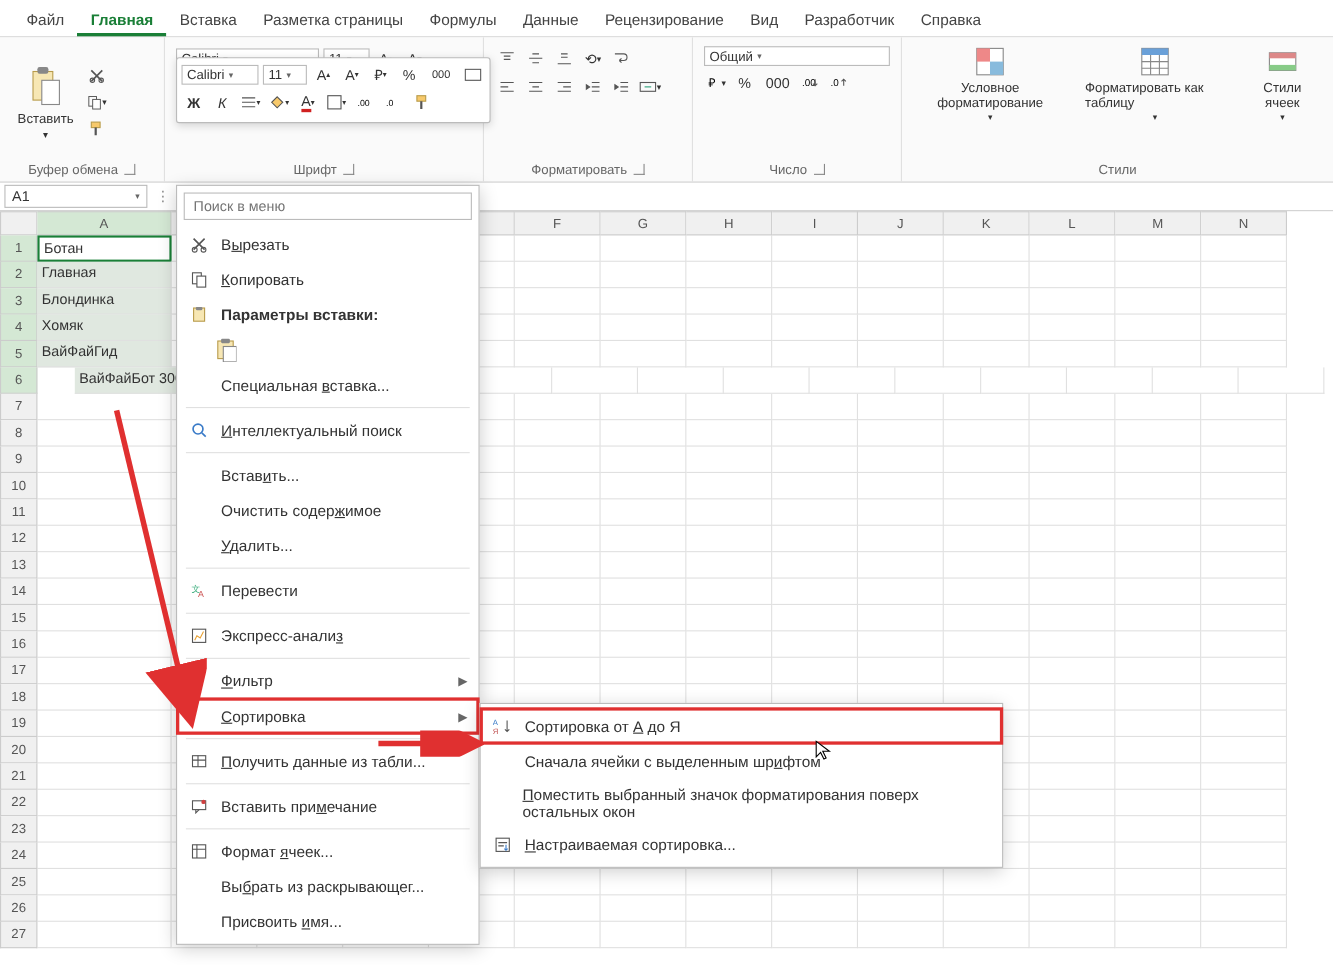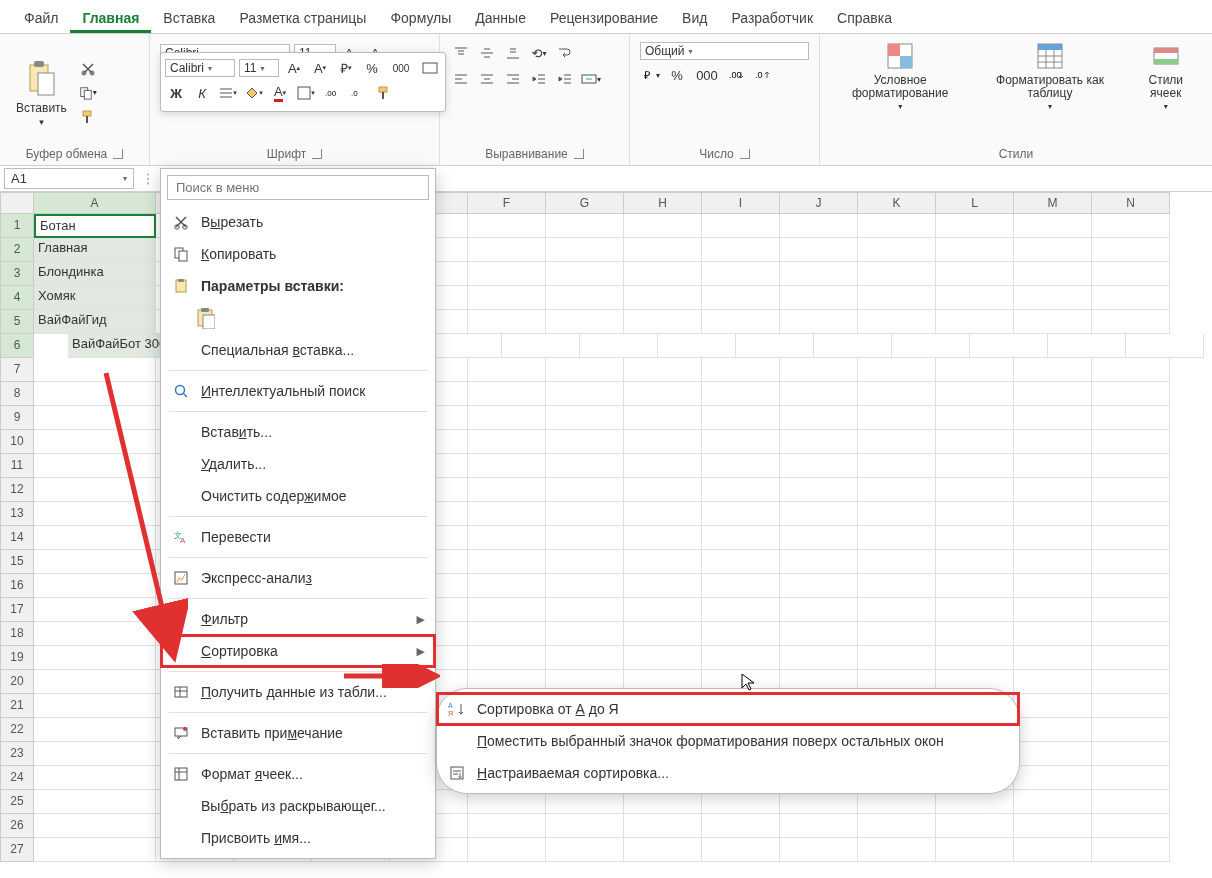--- a/index.html
+++ b/index.html
@@ -55,21 +55,21 @@
 .ctx-menu { position: absolute; background: #fff; border: 1px solid #bbb; box-shadow: 0 4px 16px rgba(0,0,0,0.2); padding: 4px 0; z-index: 20; font-size: 14px; }
 .ctx-search { margin: 2px 6px 6px; }
 .ctx-search input { width: 100%; border: 1px solid #bbb; padding: 4px 8px; font-size: 13px; color: #888; }
 .ctx-item { display: flex; align-items: center; gap: 10px; padding: 6px 16px 6px 10px; cursor: pointer; position: relative; }
 .ctx-item.bold { font-weight: 600; }
 .ctx-icon { width: 20px; height: 20px; display: flex; align-items: center; justify-content: center; color: #555; }
 .ctx-sep { height: 1px; background: #e0e0e0; margin: 4px 8px; }
 .ctx-arrow { position: absolute; right: 10px; font-size: 11px; color: #666; }
 .ctx-item.hl { outline: 3px solid #e03030; outline-offset: -2px; }
 
-.submenu { left: 436px; top: 688px; width: 584px; border-radius: 31px; }
+.submenu { left: 436px; top: 639px; width: 476px; }
 .sub-item.hl { outline: 3px solid #e03030; outline-offset: -2px; }
 
 
 .anno-arrow { position: absolute; z-index: 30; pointer-events: none; }
 
 .uline { text-decoration: underline; }
 
 .styles-group .big-btn { padding: 0 10px; }
 .styles-group svg, .big-btn svg { display: block; }
 
@@ -236,21 +236,21 @@
         <div class="ic-btn">
             <svg width="16" height="14">
               <rect x="1" y="3" width="14" height="8" fill="none" stroke="#555"></rect>
               <path d="M5 7h6" stroke="#4a8"></path>
             </svg>
             <span style="font-size:8px">▾</span>
           </div>
       </div>
     </div>
     <div class="ribbon-group-label">
-        <span>Выравнивание</span>
+        <span>Форматировать</span>
         <span class="launcher"></span>
       </div>
   </div>
 
   <div class="ribbon-group" style="width:190px">
     <div class="ribbon-group-content font-box">
       <div class="font-row">
         <div class="combo" style="width:170px">
             <span>Общий</span>
             <span class="combo-arrow">▾</span>
@@ -297,21 +297,21 @@
           </svg>
         <span style="text-align:center;font-size:12px;line-height:1.1">Условное форматирование</span>
           <span style="font-size:8px">▾</span>
       </div>
       <div class="big-btn">
         <svg width="32" height="32">
             <rect x="4" y="4" width="24" height="24" fill="#fff" stroke="#888"></rect>
             <rect x="4" y="4" width="24" height="6" fill="#6aa0d8"></rect>
             <path d="M4 16h24M4 22h24M12 10v18M20 10v18" stroke="#888"></path>
           </svg>
-        <span style="text-align:center;font-size:12px;line-height:1.1">Форматировать как таблицу</span>
+        <span style="font-size:12px;line-height:1.1">Форматировать как таблицу</span>
           <span style="font-size:8px">▾</span>
       </div>
       <div class="big-btn">
         <svg width="32" height="32">
             <rect x="4" y="8" width="24" height="16" fill="#fff" stroke="#888"></rect>
             <rect x="4" y="8" width="24" height="5" fill="#d88"></rect>
             <rect x="4" y="19" width="24" height="5" fill="#8c8"></rect>
           </svg>
         <span style="text-align:center;font-size:12px;line-height:1.1">Стили ячеек</span>
           <span style="font-size:8px">▾</span>
@@ -943,25 +943,25 @@
         </span>
         <span><span class="uline">И</span>нтеллектуальный поиск</span>
       </div>
       <div class="ctx-sep"></div>
       <div class="ctx-item">
         <span class="ctx-icon"></span>
         <span>Встав<span class="uline">и</span>ть...</span>
       </div>
       <div class="ctx-item">
         <span class="ctx-icon"></span>
+        <span>Очистить содер<span class="uline">ж</span>имое</span>
+      </div>
+      <div class="ctx-item">
+        <span class="ctx-icon"></span>
         <span><span class="uline">У</span>далить...</span>
-      </div>
-      <div class="ctx-item">
-        <span class="ctx-icon"></span>
-        <span>Очистить содер<span class="uline">ж</span>имое</span>
       </div>
       <div class="ctx-sep"></div>
       <div class="ctx-item">
         <span class="ctx-icon">
           <svg width="16" height="16">
             <text x="1" y="9" font-size="8" fill="#3a7">文</text>
             <text x="7" y="14" font-size="8" fill="#c55">A</text>
           </svg>
         </span>
         <span>Перевести</span>
@@ -1033,20 +1033,24 @@
   <div id="sub-items">
       <div class="ctx-item sub-item hl">
         <span class="ctx-icon">
           <svg width="18" height="16">
             <text x="0" y="7" font-size="7" fill="#3a7bc8">А</text>
             <text x="0" y="15" font-size="7" fill="#c05050">Я</text>
             <path d="M13 3v10m-2-2l2 2 2-2" stroke="#555" fill="none"></path>
           </svg>
         </span>
         <span>Сортировка от <span class="uline">А</span> до Я</span>
+      </div>
+      <div class="ctx-item sub-item">
+        <span class="ctx-icon"></span>
+        <span>Сначала ячейки с выделенным шр<span class="uline">и</span>фтом</span>
       </div>
       <div class="ctx-item sub-item">
         <span class="ctx-icon"></span>
         <span><span class="uline">П</span>оместить выбранный значок форматирования поверх остальных окон</span>
       </div>
       <div class="ctx-item sub-item">
         <span class="ctx-icon">
           <svg width="16" height="16">
             <rect x="2" y="2" width="12" height="12" fill="none" stroke="#555"></rect>
             <path d="M4 6h8M4 9h5" stroke="#555"></path>

